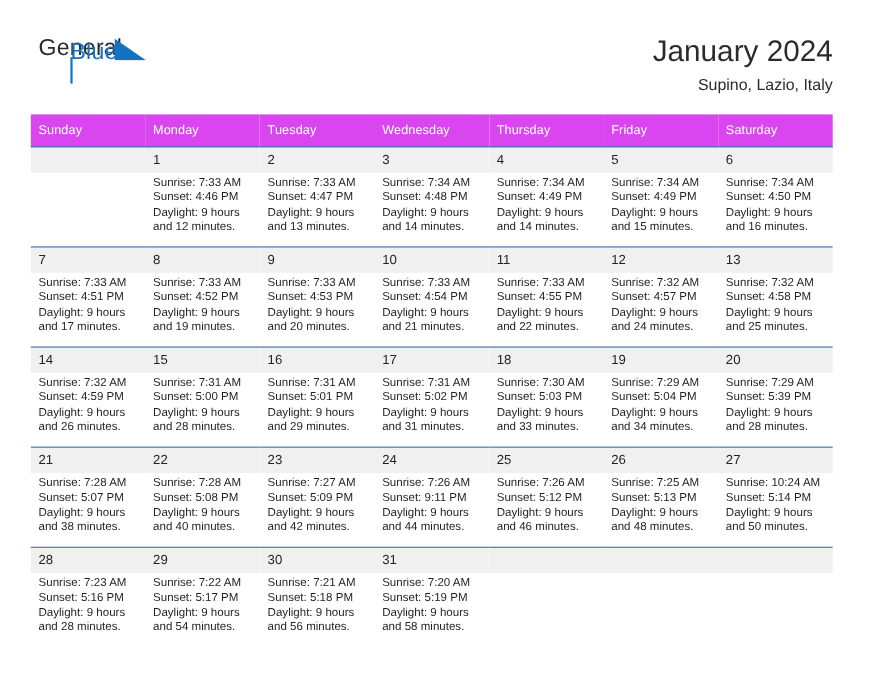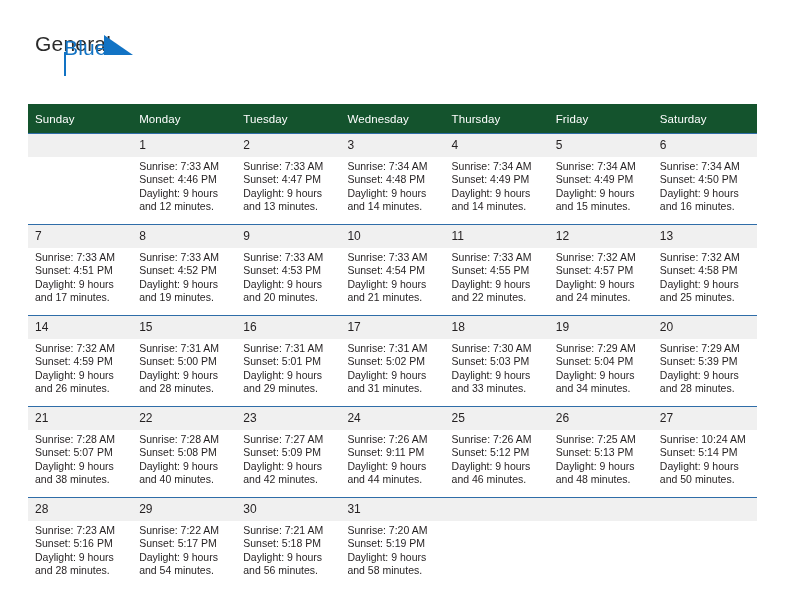--- a/index.html
+++ b/index.html
@@ -93,21 +93,21 @@
   
   .calendar {
     position: absolute;
     left: 28px;
     top: 104px;
     width: 729px;
     border-collapse: collapse;
     table-layout: fixed;
   }
   .calendar th {
-    background: #14532d;
+    background: #d946ef;
     color: #ffffff;
     font-weight: normal;
     font-size: 11.5px;
     text-align: left;
     padding: 5px 0 5px 7px;
     height: 19px;
     vertical-align: middle;
     letter-spacing: 0.1px;
   }
   .calendar td {
@@ -157,20 +157,24 @@
       <span class="brand-general">General</span>
       <span class="brand-triangle">
         <svg width="29" height="20" viewBox="0 0 29 20" xmlns="http://www.w3.org/2000/svg">
           <polygon points="0,20 29,20 0,0" fill="#1273c4" transform="translate(0,0) scale(1,1)"></polygon>
         </svg>
       </span>
       <span class="brand-rule"></span>
       <span class="brand-blue">Blue</span>
     </div>
 
+    <div class="title-block">
+      <div class="cal-title">January 2024</div>
+      <div class="cal-subtitle">Supino, Lazio, Italy</div>
+    </div>
 
   </div>
 
   <table class="calendar">
     <thead>
       <tr>
         <th>Sunday</th>
         <th>Monday</th>
         <th>Tuesday</th>
         <th>Wednesday</th>

